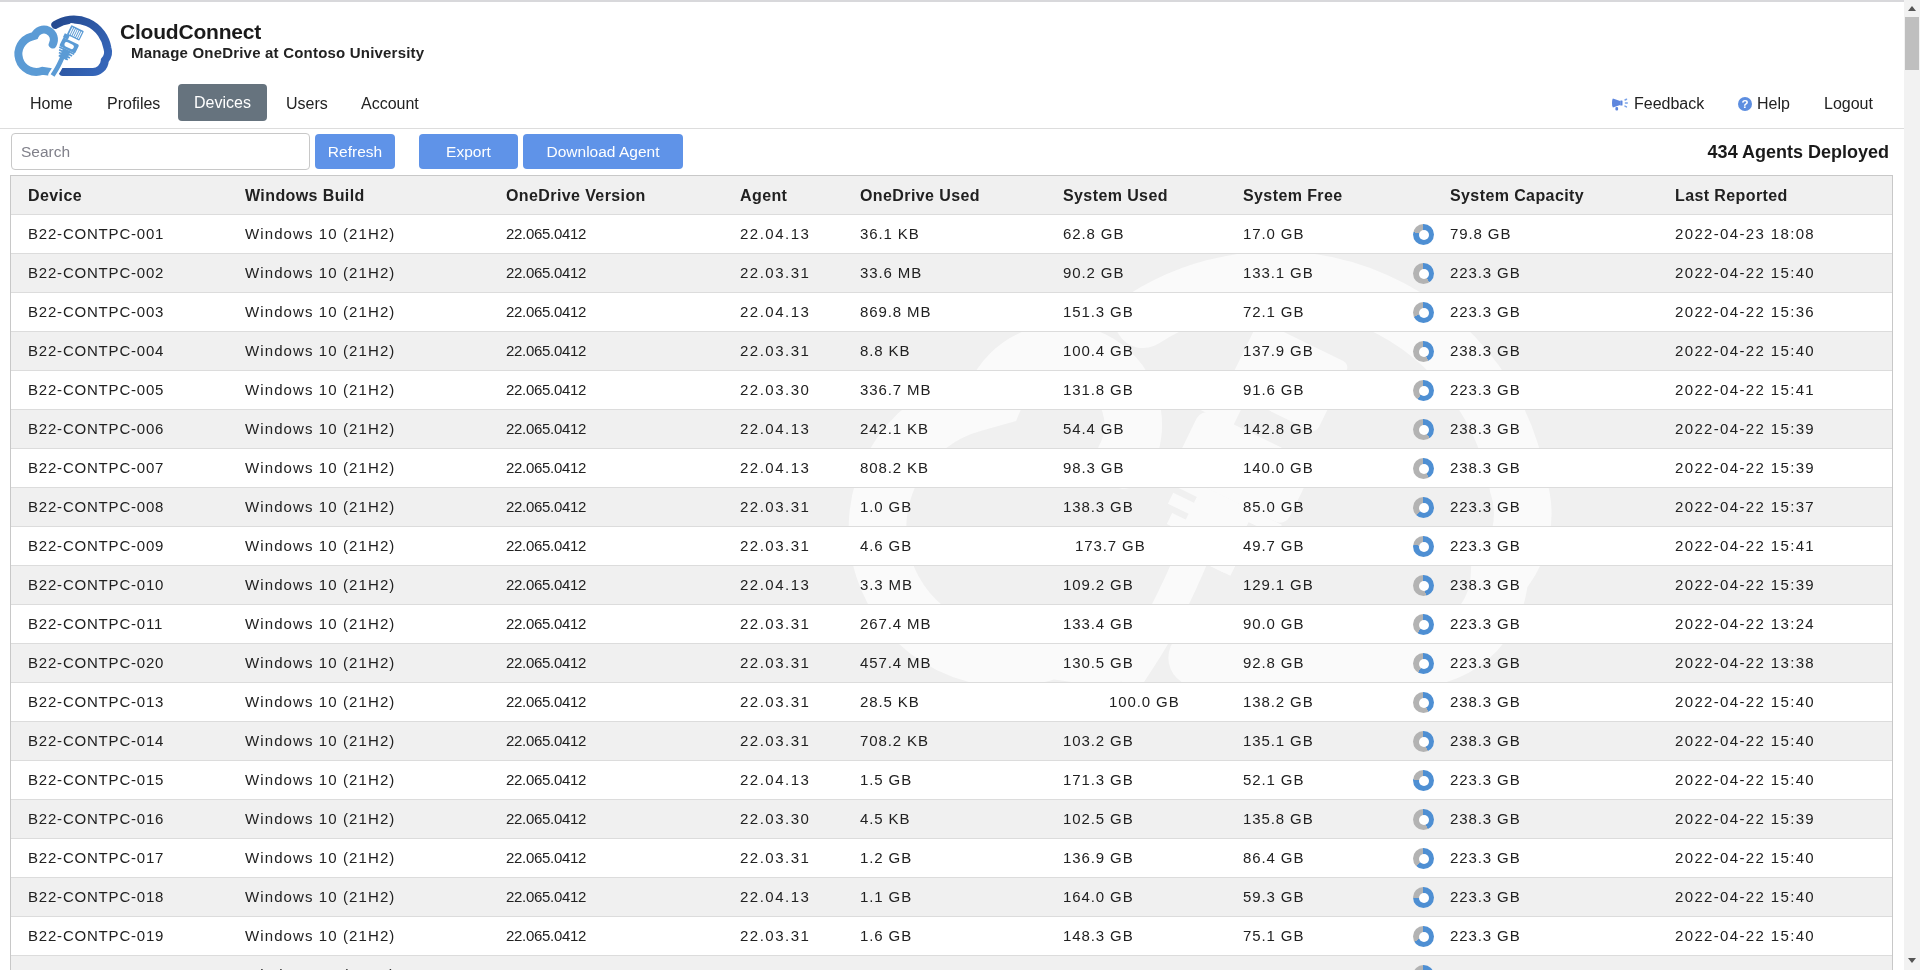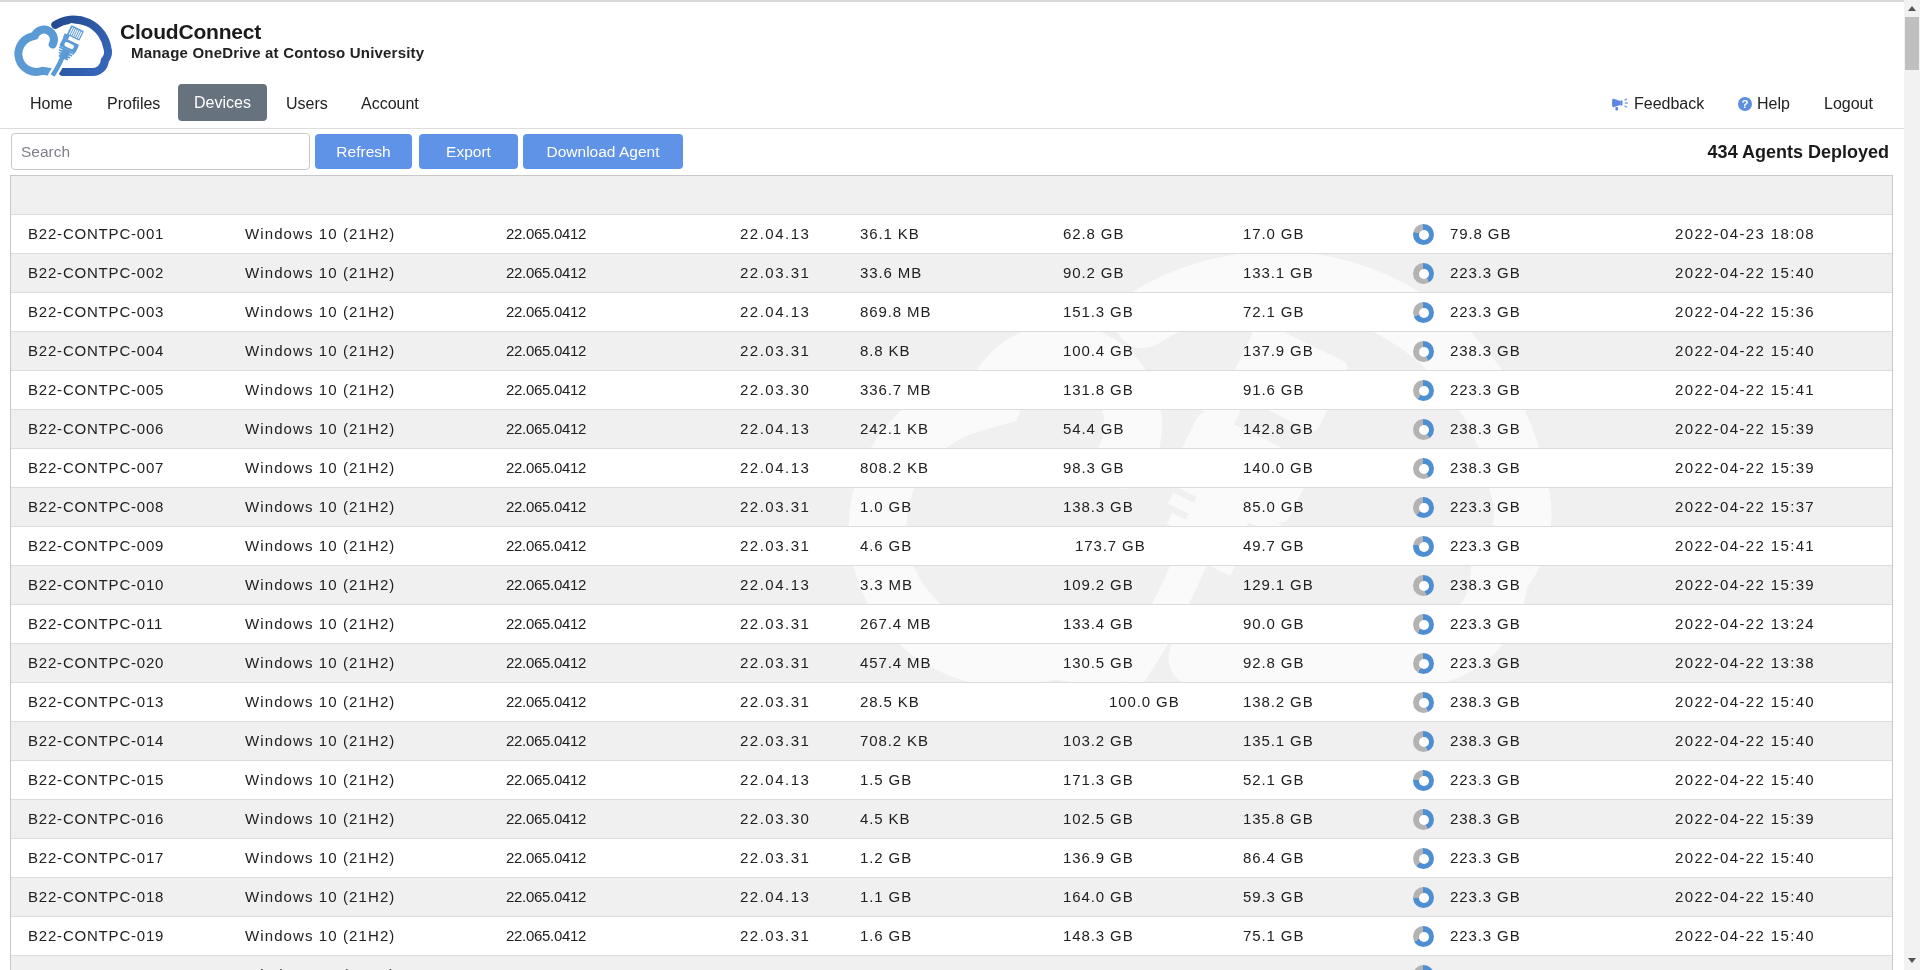--- a/index.html
+++ b/index.html
@@ -99,21 +99,21 @@
   </svg>
 <div class="abs nav" style="left:1634px">Feedback</div>
 <svg class="abs" style="left:1738px;top:97px" width="14" height="14" viewBox="0 0 14 14">
 <circle cx="7" cy="7" r="7" fill="#5d8ee0"></circle>
 <text x="7" y="11" font-size="11.5" font-weight="bold" fill="#fff" text-anchor="middle" font-family="Liberation Sans,sans-serif">?</text>
 </svg>
 <div class="abs nav" style="left:1757px">Help</div>
 <div class="abs nav" style="left:1824px">Logout</div>
 <div class="abs" id="navline"></div>
 <div class="abs" id="search">Search</div>
-<div class="abs btn" style="left:315px;width:97px">Refresh</div>
+<div class="abs btn" style="left:315px;width:80px">Refresh</div>
 <div class="abs btn" style="left:419px;width:99px">Export</div>
 <div class="abs btn" style="left:523px;width:160px">Download Agent</div>
 <div class="abs" id="agents">434 Agents Deployed</div>
 <div class="abs" id="tbl">
 <div class="bgrow" style="top:0;background:#f0f0f0"></div>
 <div class="bgrow" style="top:78px;background:#f0f0f0"></div>
 <div class="bgrow" style="top:156px;background:#f0f0f0"></div>
 <div class="bgrow" style="top:234px;background:#f0f0f0"></div>
 <div class="bgrow" style="top:312px;background:#f0f0f0"></div>
 <div class="bgrow" style="top:390px;background:#f0f0f0"></div>
@@ -150,20 +150,31 @@
 <div class="rline" style="top:428px"></div>
 <div class="rline" style="top:467px"></div>
 <div class="rline" style="top:506px"></div>
 <div class="rline" style="top:545px"></div>
 <div class="rline" style="top:584px"></div>
 <div class="rline" style="top:623px"></div>
 <div class="rline" style="top:662px"></div>
 <div class="rline" style="top:701px"></div>
 <div class="rline" style="top:740px"></div>
 <div class="rline" style="top:779px"></div>
+<div class="row" style="top:0">
+      <span class="hcell" style="left:17px">Device</span>
+      <span class="hcell" style="left:234px">Windows Build</span>
+      <span class="hcell" style="left:495px">OneDrive Version</span>
+      <span class="hcell" style="left:729px">Agent</span>
+      <span class="hcell" style="left:849px">OneDrive Used</span>
+      <span class="hcell" style="left:1052px">System Used</span>
+      <span class="hcell" style="left:1232px">System Free</span>
+      <span class="hcell" style="left:1439px">System Capacity</span>
+      <span class="hcell" style="left:1664px">Last Reported</span>
+    </div>
 <div class="row" style="top:39px">
       <span class="cell dv" style="left:17px">B22-CONTPC-001</span>
       <span class="cell bd" style="left:234px">Windows 10 (21H2)</span>
       <span class="cell ov" style="left:495px">22.065.0412</span>
       <span class="cell ag" style="left:729px">22.04.13</span>
       <span class="cell nm" style="left:849px">36.1 KB</span>
       <span class="cell nm" style="left:1052px">62.8 GB</span>
       <span class="cell nm" style="left:1232px">17.0 GB</span>
       <div class="donut" style="left:1402px;background:conic-gradient(#4e8fd3 0deg 283.3deg,#b3b3b3 283.3deg 360deg)">
         <div class="hole"></div>

